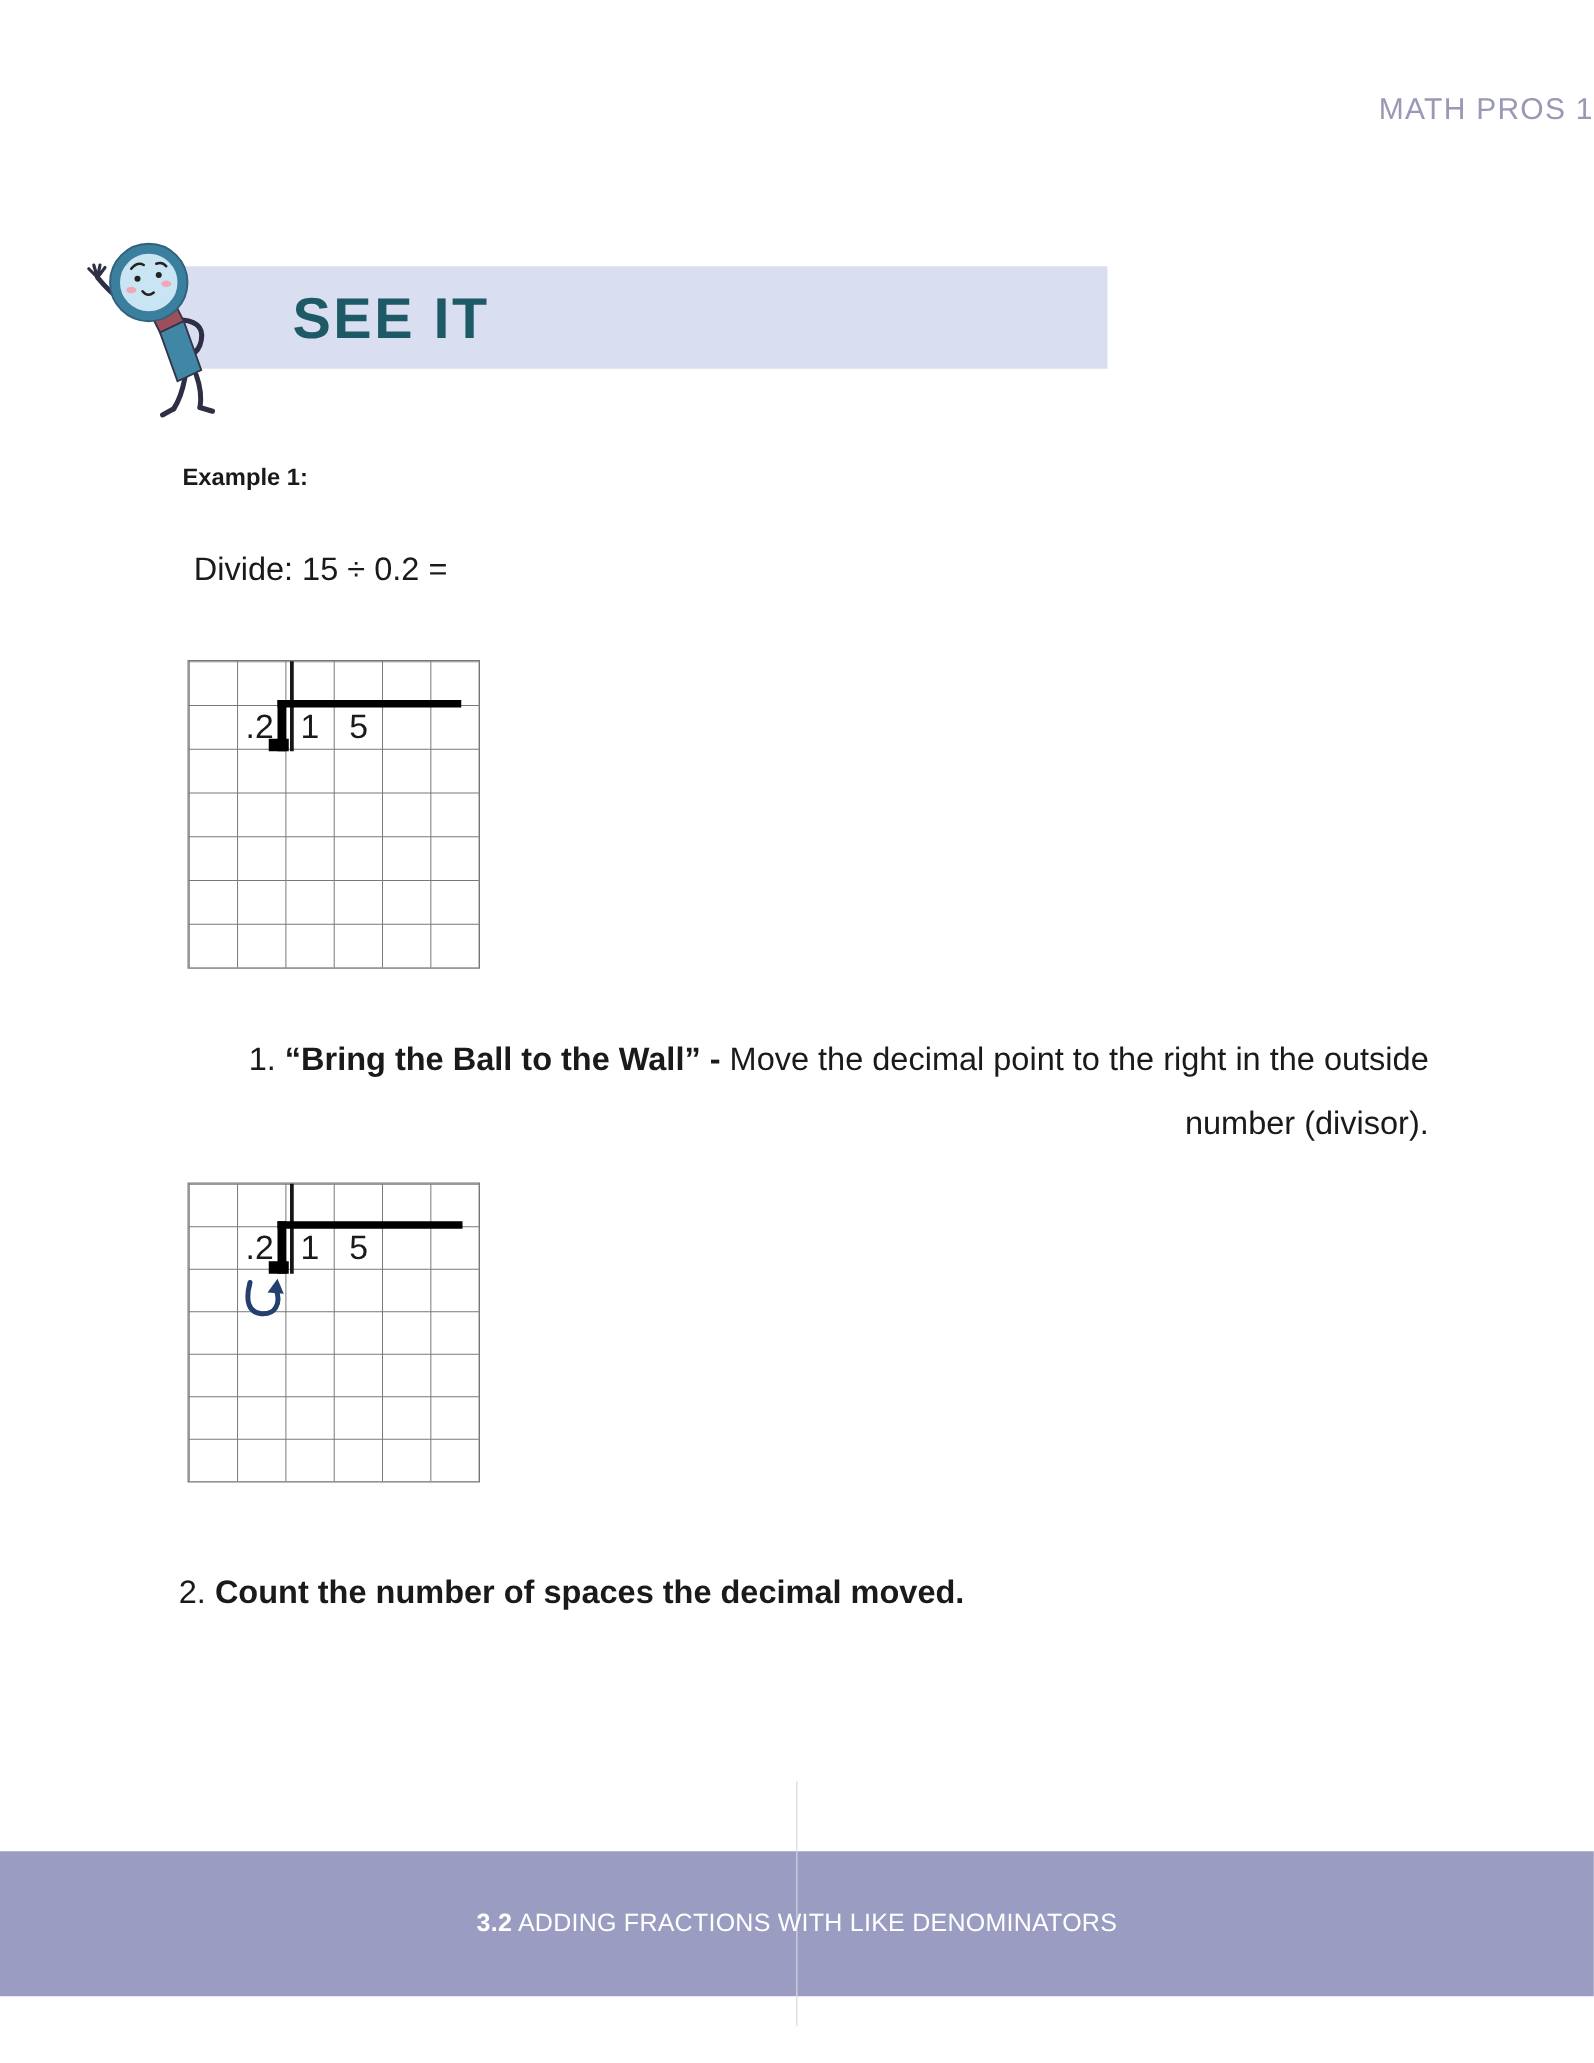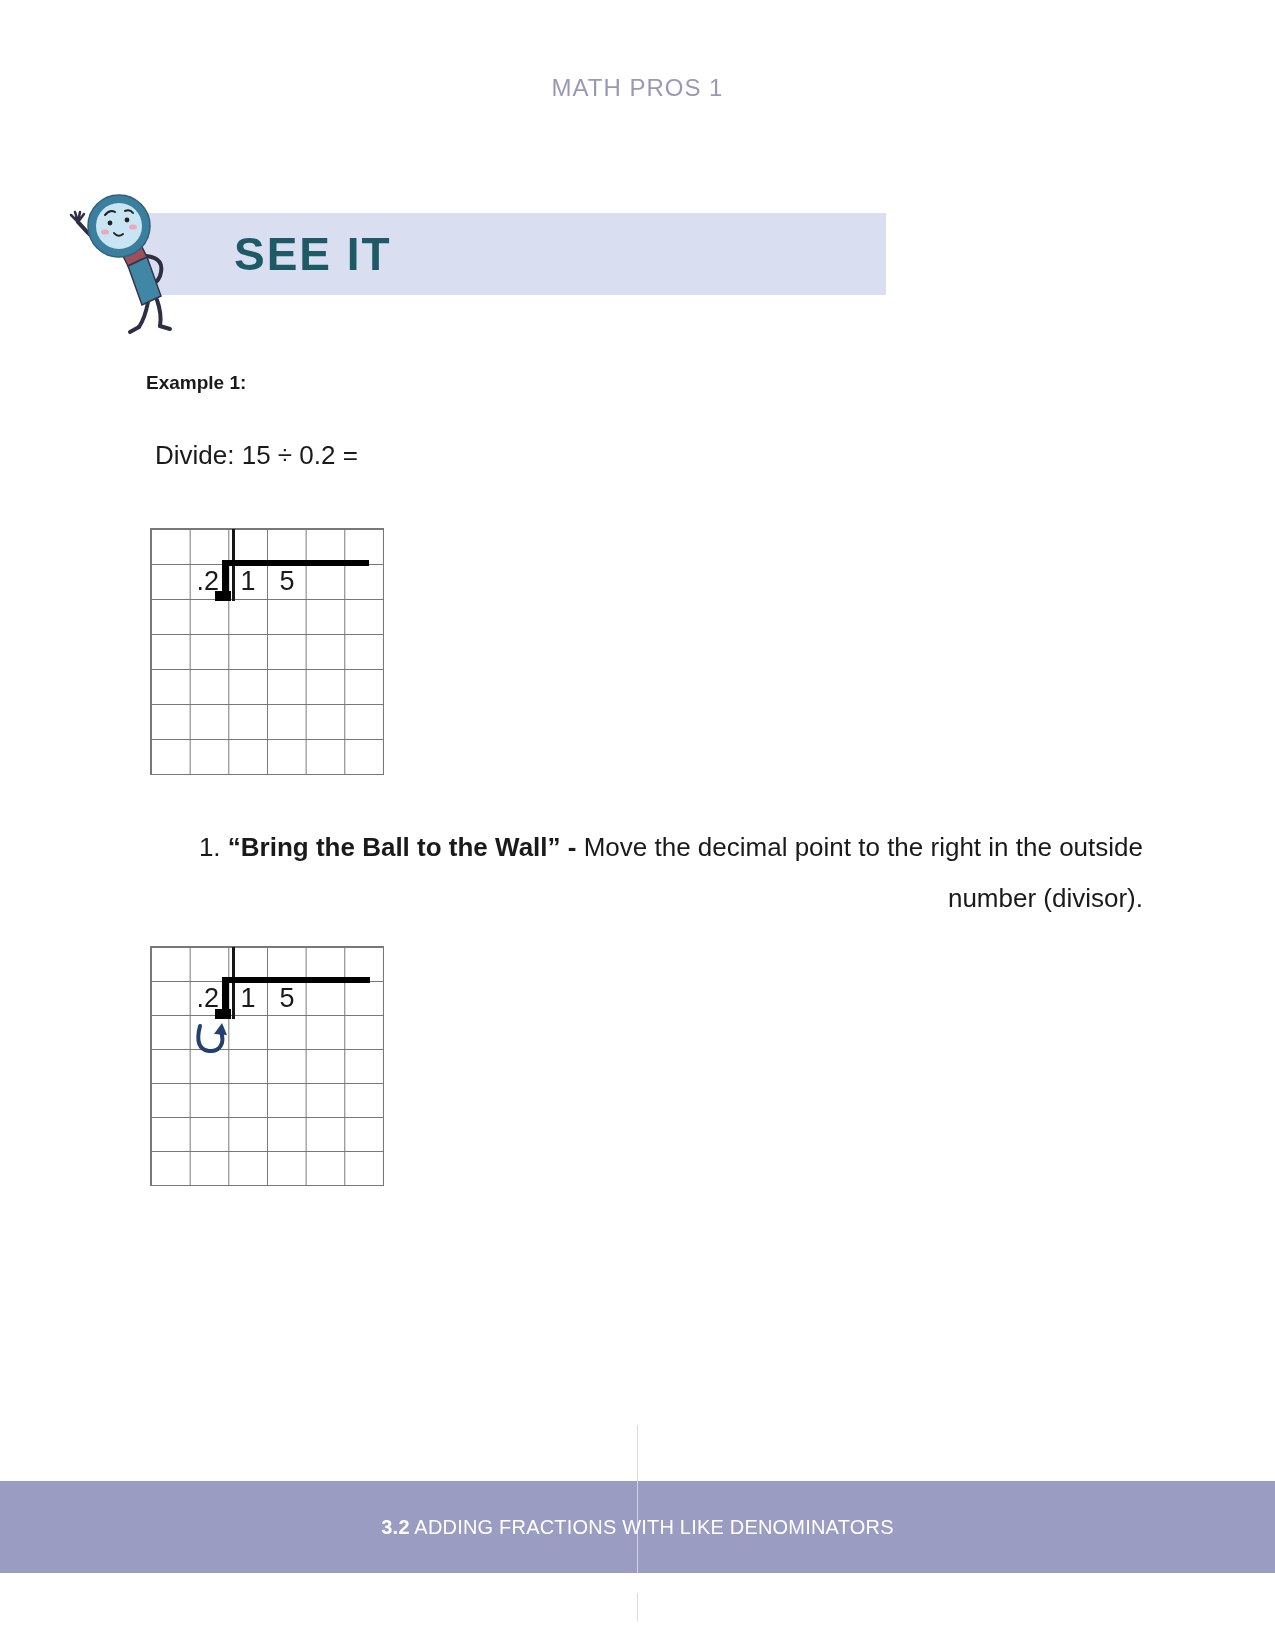--- a/index.html
+++ b/index.html
@@ -4,21 +4,21 @@
 <style>
   html,body{margin:0;padding:0;}
   body{
     width:1275px;height:1650px;position:relative;background:#ffffff;
     font-family:"Liberation Sans",sans-serif;color:#1a1a1a;overflow:hidden;
   }
   .page{position:absolute;inset:0;}
 
   
   .header{
-    position:absolute;top:74px;left:0;width:100%;text-align:center;
+    position:absolute;top:74px;left:0;width:100%;text-align:right;
     font-size:24px;letter-spacing:1px;color:#9a99b5;
   }
 
   
   .banner{
     position:absolute;left:142px;top:213px;width:744px;height:82px;
     background:#d9dff0;display:flex;align-items:center;padding-left:92px;box-sizing:border-box;
   }
   .banner-label{
     font-size:46px;font-weight:800;color:#1d5a66;letter-spacing:2px;
@@ -55,21 +55,21 @@
   .grid1 .bar-foot{left:64px;top:62px;width:16px;height:10px;}
   .grid1 .bar-thin{height:72px;}
   .grid2 .bar-h{left:71px;top:30px;width:148px;height:6px;}
   .grid2 .bar-v{left:71px;top:30px;width:7px;height:42px;}
   .grid2 .bar-foot{left:64px;top:62px;width:16px;height:10px;}
   .grid2 .bar-thin{height:72px;}
   .move-arrow{position:absolute;left:42px;top:74px;}
 
   
   .footer-bar{
-    position:absolute;left:0;top:1481px;width:100%;height:92px;background:#9a9cc1;
+    position:absolute;left:0;top:1481px;width:100%;height:116px;background:#9a9cc1;
     display:flex;align-items:center;justify-content:center;
   }
   .footer-text{margin:0;font-size:20px;color:#ffffff;letter-spacing:0.2px;}
   .divider-seg{position:absolute;left:637px;width:1px;}
   .divider-top{top:1425px;height:56px;background:#d9d9e4;}
   .divider-mid{top:1481px;height:112px;background:rgba(255,255,255,0.55);}
   .divider-bottom{top:1593px;height:28px;background:#d9d9e4;}
 </style>
 </head>
 <body>
@@ -132,20 +132,22 @@
     <div class="bar-thin"></div>
     <div class="bar-h"></div>
     <div class="bar-v"></div>
     <div class="bar-foot"></div>
     <svg class="move-arrow" width="38" height="36" viewBox="0 0 38 36">
       <path d="M7,5 C3,20 6,29 16,30 C27,31 32,22 28,11" fill="none" stroke="#24406e" stroke-width="4" stroke-linecap="round"></path>
       <polygon points="21,13 29,2 34,14" fill="#24406e"></polygon>
     </svg>
   </div>
 
+  <p class="step step2"><span>2.</span>
+    <b>Count the number of spaces the decimal moved.</b></p>
 
 
   <div class="divider-seg divider-top"></div>
   <div class="footer-bar">
     <p class="footer-text"><b>3.2</b>
       <span>ADDING FRACTIONS WITH LIKE DENOMINATORS</span></p>
   </div>
   <div class="divider-seg divider-mid"></div>
   <div class="divider-seg divider-bottom"></div>
 

